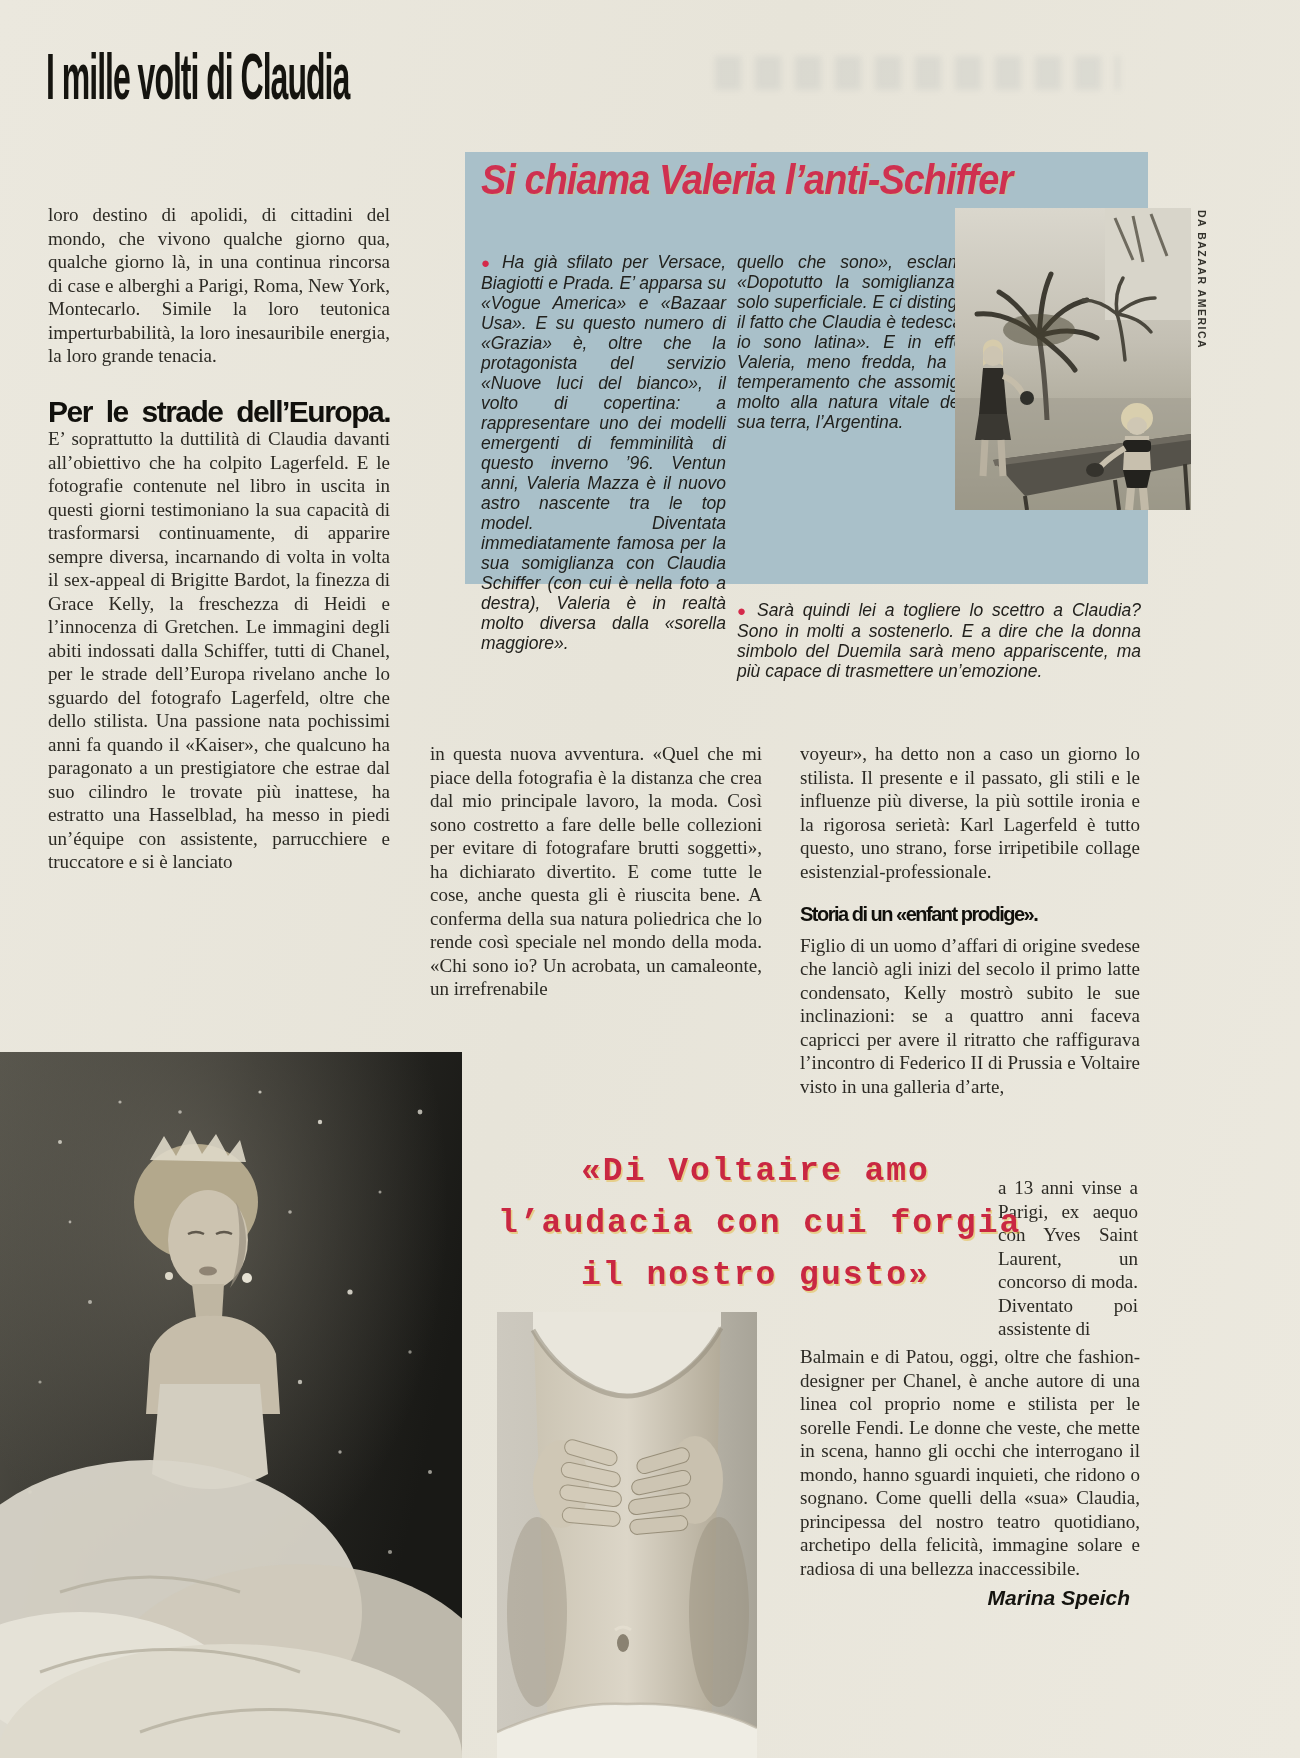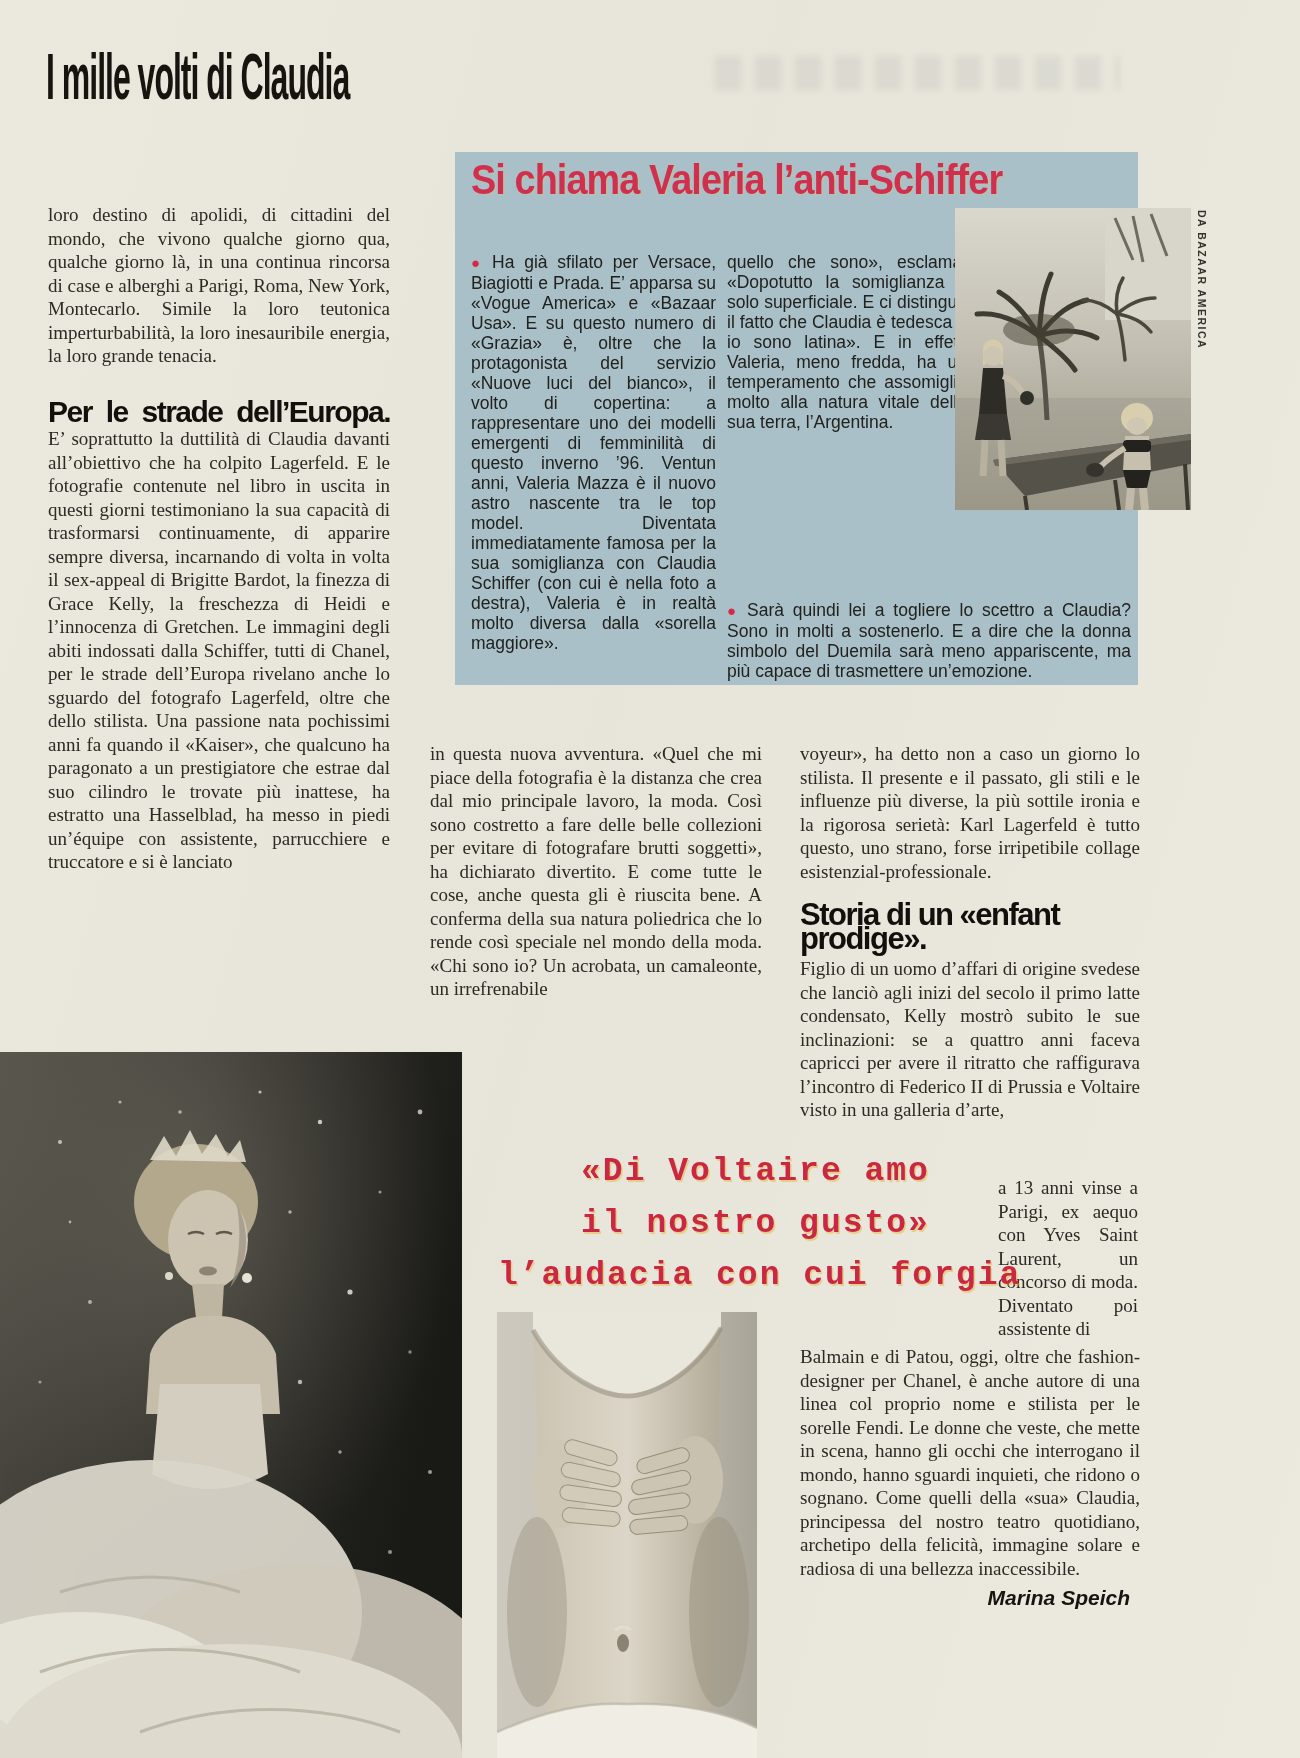--- a/index.html
+++ b/index.html
@@ -21,27 +21,27 @@
   .just{text-align:justify;}
   .serifcol{position:absolute;font-size:19px;line-height:23.5px;}
   .serifcol p{margin:0;}
   #col-left{left:48px;top:203px;width:342px;}
   #col-left .p2{margin-top:32px;}
   .section-head{font-family:"Liberation Sans",sans-serif;font-weight:700;font-size:30px;
     letter-spacing:-1.5px;color:#11100c;}
   #col-mid{left:430px;top:742px;width:332px;}
   #col-right{left:800px;top:742px;width:340px;}
   #col-right h2{margin:20px 0 7px 0;font-family:"Liberation Sans",sans-serif;font-weight:700;
-    font-size:31px;letter-spacing:-1.5px;color:#11100c;}
+    font-size:20px;letter-spacing:-1.5px;color:#11100c;}
   #col-right-narrow{left:998px;top:1176px;width:140px;}
   #col-right-tail{left:800px;top:1345px;width:340px;}
   .byline{margin-top:6px !important;text-align:right;padding-right:10px;
     font-family:"Liberation Sans",sans-serif;font-weight:700;font-size:21px;color:#15140f;font-style:italic;}
   
-  .vbox{position:absolute;left:455px;top:152px;width:683px;height:533px;background:#a9c0c9;}
+  .vbox{position:absolute;left:465px;top:152px;width:683px;height:432px;background:#a9c0c9;font-style:italic;}
   .vbox-title{position:absolute;left:16px;top:4px;margin:0;white-space:nowrap;}
   .squeeze2{display:inline-block;transform:scaleX(.9);transform-origin:left top;
     font-family:"Liberation Sans",sans-serif;font-weight:700;font-size:42px;letter-spacing:-1px;
     color:#cf3050;text-shadow:1.5px 1px 0 rgba(235,195,80,.35);}
   .box-col{position:absolute;font-family:"Liberation Sans",sans-serif;font-size:17.5px;
     line-height:20px;color:#22211d;text-align:justify;margin-top:48px;}
   .box-col p{margin:0;}
   #bc1{left:16px;top:52px;width:245px;}
   #bc2{left:272px;top:52px;width:240px;}
   #bc3{left:272px;top:400px;width:404px;}
@@ -157,22 +157,22 @@
     <p class="just">a 13 anni vinse a Parigi, ex aequo con Yves Saint Laurent, un concorso di moda. Diventato poi assistente di</p>
   </section>
 
   <section class="serifcol" id="col-right-tail">
     <p class="just">Balmain e di Patou, oggi, oltre che fashion-designer per Chanel, è anche autore di una linea col proprio nome e stilista per le sorelle Fendi. Le donne che veste, che mette in scena, hanno gli occhi che interrogano il mondo, hanno sguardi inquieti, che ridono o sognano. Come quelli della «sua» Claudia, principessa del nostro teatro quotidiano, archetipo della felicità, immagine solare e radiosa di una bellezza inaccessibile.</p>
     <p class="byline">Marina Speich</p>
   </section>
 
   <div class="pull-quote">
     <div>«Di Voltaire amo</div>
+    <div>l’audacia con cui forgia</div>
     <div>il nostro gusto»</div>
-    <div>l’audacia con cui forgia</div>
   </div>
 
   <figure id="photo-claudia">
     <svg viewBox="0 0 462 706" xmlns="http://www.w3.org/2000/svg">
       <defs>
         <linearGradient id="cl-bg" x1="0" y1="0" x2="1" y2="0.35">
           <stop offset="0" stop-color="#56544b"></stop>
             <stop offset="0.5" stop-color="#2e2d28"></stop>
             <stop offset="1" stop-color="#191916"></stop>
         </linearGradient>

